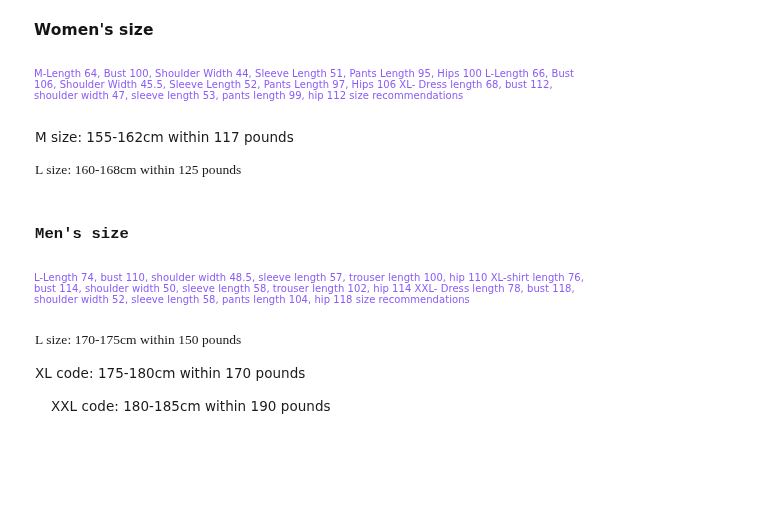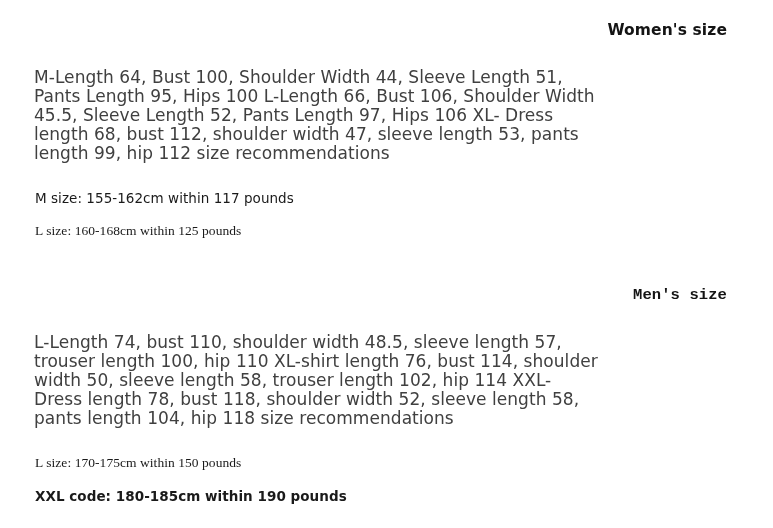--- a/index.html
+++ b/index.html
@@ -19,48 +19,47 @@
     width: 773px;
     height: 528px;
     box-sizing: border-box;
     padding: 10px 30px 0 33px;
   }
   .section-title {
     font-size: 15.5px;
     font-weight: bold;
     color: #141414;
     letter-spacing: 0.1px;
-    margin: 16px;
-    text-align: right;
+    margin: 0;
   }
   .spec-block {
-    font-size: 17px;
+    font-size: 10px;
     line-height: 1.12;
-    color: #404040;
+    color: #8b5cf6;
     letter-spacing: 0.05px;
     margin: 3px;
     max-width: 565px;
   }
   .rec-line {
     font-size: 13.5px;
     color: #1a1a1a;
     letter-spacing: 0.05px;
     margin: 0;
   }
   
   .t-women { margin-top: 11px; margin-left: 1px; }
   .b-women { margin-top: 29px; margin-left: 1px; }
   .r-women-1 { margin-top: 27px; margin-left: 2px; }
   .r-women-2 { margin-top: 17px; margin-left: 2px; font-family: Liberation Serif, serif; }
   .r-women-3 { margin-top: 17px; margin-left: 2px; }
   .t-men { margin-top: 47px; margin-left: 2px; font-family: Liberation Mono, monospace; }
   .b-men { margin-top: 29px; margin-left: 1px; }
   .r-men-1 { margin-top: 27px; margin-left: 2px; font-family: Liberation Serif, serif; }
   .r-men-2 { margin-top: 17px; margin-left: 2px; }
-  .r-men-3 { margin-top: 17px; margin-left: 2px; font-weight: bold; }
+  .r-men-3 { margin-top: 17px; margin-left: 18px; }
 </style>
 </head>
 <body>
 
 <div class="page">
 
   <h1 class="section-title t-women">Women's size</h1>
 
   <p class="spec-block b-women">M-Length 64, Bust 100, Shoulder Width 44, Sleeve Length 51, Pants Length 95, Hips 100 L-Length 66, Bust 106, Shoulder Width 45.5, Sleeve Length 52, Pants Length 97, Hips 106 XL- Dress length 68, bust 112, shoulder width 47, sleeve length 53, pants length 99, hip 112 size recommendations</p>
 
@@ -68,16 +67,17 @@
 
   <p class="rec-line r-women-2">L size: 160-168cm within 125 pounds</p>
 
 
   <h1 class="section-title t-men">Men's size</h1>
 
   <p class="spec-block b-men">L-Length 74, bust 110, shoulder width 48.5, sleeve length 57, trouser length 100, hip 110 XL-shirt length 76, bust 114, shoulder width 50, sleeve length 58, trouser length 102, hip 114 XXL- Dress length 78, bust 118, shoulder width 52, sleeve length 58, pants length 104, hip 118 size recommendations</p>
 
   <p class="rec-line r-men-1">L size: 170-175cm within 150 pounds</p>
 
+  <p class="rec-line r-men-2">XL code: 175-180cm within 170 pounds</p>
 
   <p class="rec-line r-men-3">XXL code: 180-185cm within 190 pounds</p>
 
 </div>
 
 </body></html>

